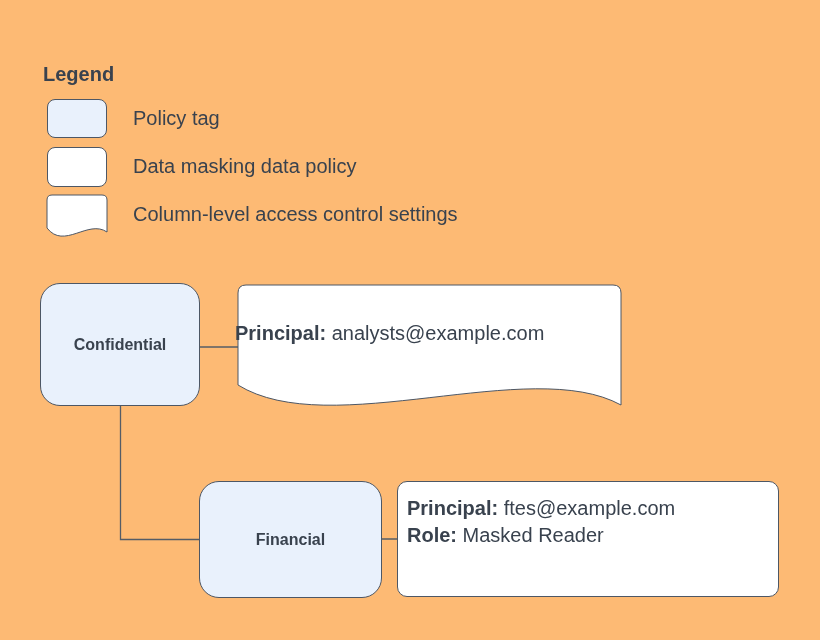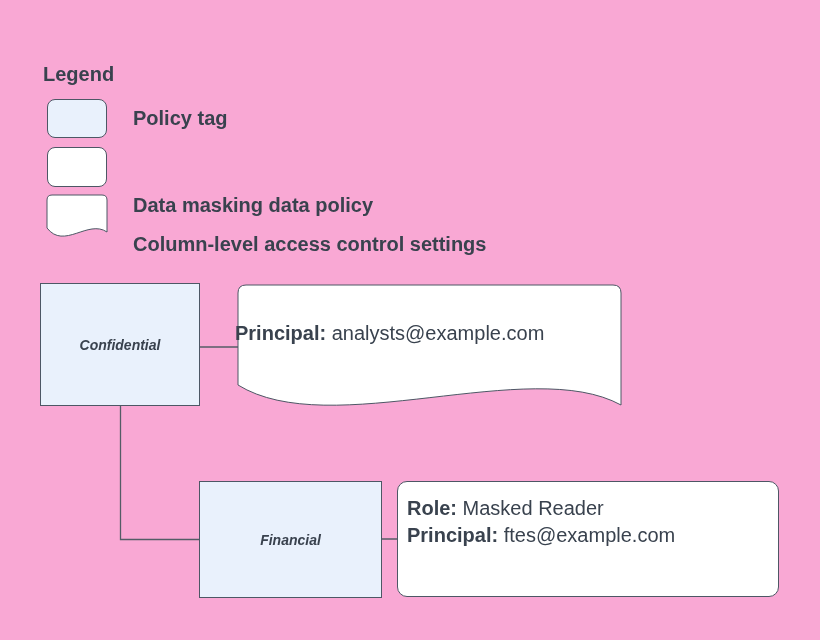--- a/index.html
+++ b/index.html
@@ -4,21 +4,21 @@
 <style>
   html, body {
     margin: 0;
     padding: 0;
     background: #ffffff;
   }
   .canvas {
     position: relative;
     width: 820px;
     height: 640px;
-    background: #f9a8d4;
+    background: #fdba74;
     font-family: "Liberation Sans", "DejaVu Sans", sans-serif;
     color: #39424e;
     overflow: hidden;
   }
   .svg-layer {
     position: absolute;
     left: 0;
     top: 0;
     width: 820px;
     height: 640px;
@@ -46,39 +46,38 @@
   }
   .swatch-data-policy {
     top: 147px;
     height: 40px;
     background: #ffffff;
   }
   .legend-label {
     position: absolute;
     left: 133px;
     font-size: 20px;
-    font-weight: bold;
+    font-weight: normal;
     line-height: 24px;
     white-space: nowrap;
   }
   .legend-label-1 { top: 106px; }
-  .legend-label-2 { top: 154px; margin-top: 39px; }
-  .legend-label-3 { top: 202px; margin-top: 30px; }
+  .legend-label-2 { top: 154px; }
+  .legend-label-3 { top: 202px; }
   .node {
     position: absolute;
     box-sizing: border-box;
     background: #e9f1fc;
     border: 1px solid #4d5765;
-    border-radius: 0;
+    border-radius: 20px;
     display: flex;
     align-items: center;
     justify-content: center;
-    font-size: 14px;
+    font-size: 16px;
     font-weight: bold;
-    font-style: italic;
   }
   .node-confidential {
     left: 40px;
     top: 283px;
     width: 160px;
     height: 123px;
   }
   .node-financial {
     left: 199px;
     top: 481px;
@@ -154,20 +153,20 @@
 
   <div class="text-block doc1-text">
     <div>
       <span class="b">Principal:</span><span> analysts@example.com</span>
     </div>
   </div>
 
   <div class="policy-box"></div>
   <div class="text-block policy2-text">
     <div>
-      <span class="b">Role:</span><span> Masked Reader</span>
+      <span class="b">Principal:</span><span> ftes@example.com</span>
     </div>
     <div>
-      <span class="b">Principal:</span><span> ftes@example.com</span>
+      <span class="b">Role:</span><span> Masked Reader</span>
     </div>
   </div>
 
 </div>
 
 </body></html>

